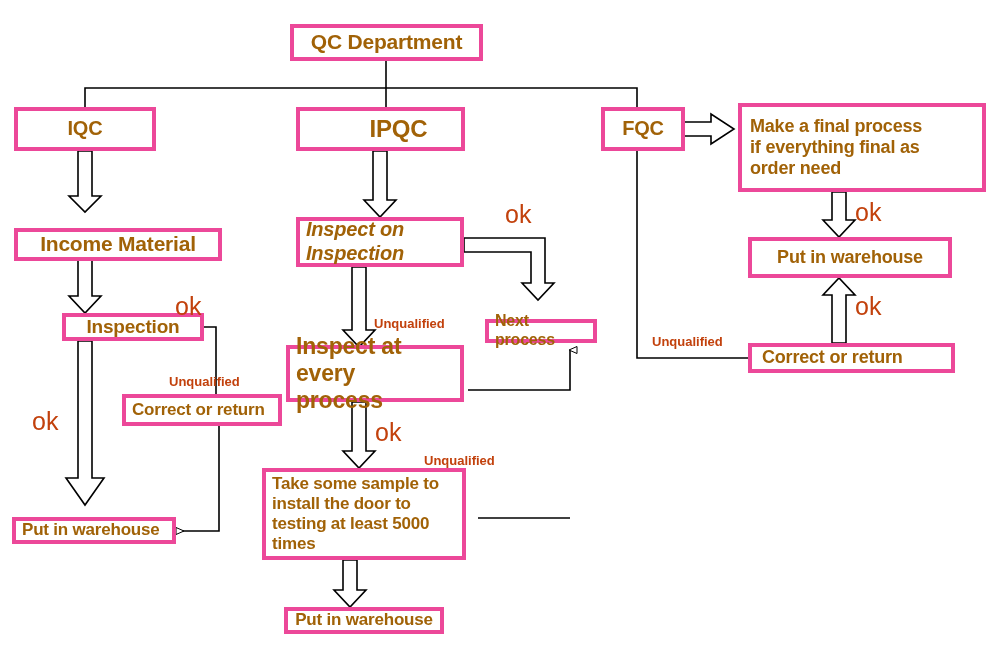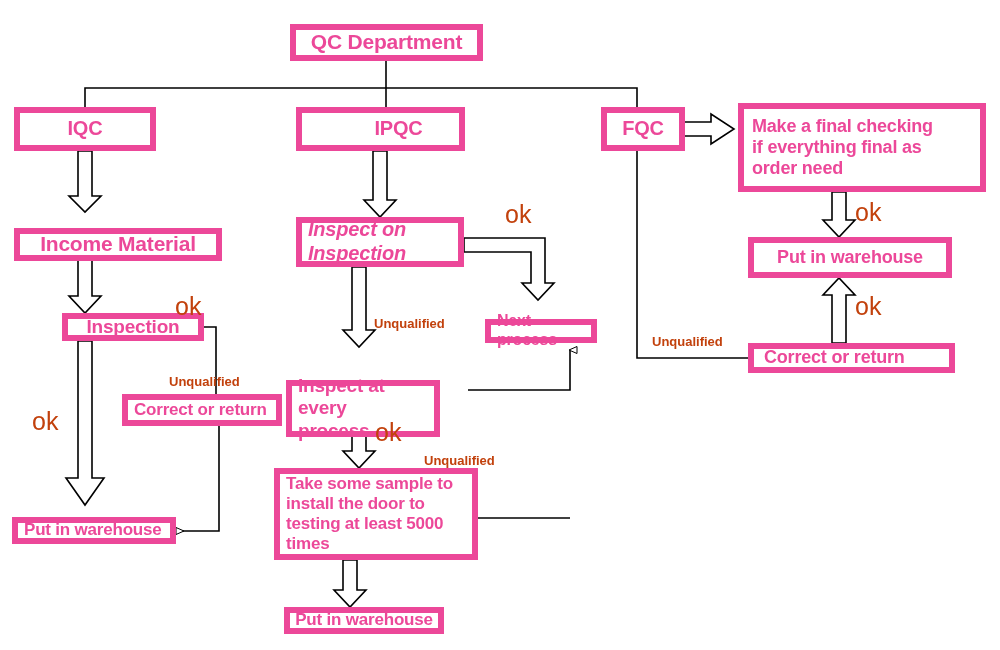--- a/index.html
+++ b/index.html
@@ -1,22 +1,22 @@
 <!DOCTYPE html>
 <html><head>
 <meta charset="utf-8">
 <style>
   html,body{margin:0;padding:0;background:#ffffff;}
   body{width:1000px;height:650px;overflow:hidden;
        font-family:"Liberation Sans", sans-serif;}
   #stage{position:relative;width:1000px;height:650px;background:#fff;}
   svg#wires{position:absolute;left:0;top:0;width:1000px;height:650px;}
   .node{position:absolute;box-sizing:border-box;background:#fff;
-        border:6px solid #ec4899;display:flex;align-items:center;
-        justify-content:center;font-weight:bold;color:#ec4899;
+        border:4px solid #ec4899;display:flex;align-items:center;
+        justify-content:center;font-weight:bold;color:#a16207;
         line-height:1.18;letter-spacing:-0.2px;}
   .node.left{justify-content:flex-start;text-align:left;padding-left:6px;}
   .node span{display:block;}
   .lbl{position:absolute;color:#c2410c;font-weight:bold;white-space:pre;}
   .lbl.ok{font-weight:400;font-size:25px;letter-spacing:0px;}
   .lbl.unq{font-weight:bold;font-size:13px;}
 </style>
 </head>
 <body>
 
@@ -76,21 +76,21 @@
   </svg>
 
   <div class="node" style="left:290px;top:24px;width:193px;height:37px;font-size:21px;">
     <span>QC Department</span>
   </div>
 
   <div class="node" style="left:14px;top:107px;width:142px;height:44px;font-size:20px;">
     <span>IQC</span>
   </div>
 
-  <div class="node" style="left:296px;top:107px;width:169px;height:44px;font-size:20px;padding-left:36px;">
+  <div class="node" style="left:296px;top:107px;width:169px;height:44px;font-size:24px;padding-left:36px;">
     <span>IPQC</span>
   </div>
 
   <div class="node" style="left:601px;top:107px;width:84px;height:44px;font-size:20px;">
     <span>FQC</span>
   </div>
 
   <div class="node" style="left:14px;top:228px;width:208px;height:33px;font-size:21px;">
     <span>Income Material</span>
   </div>
@@ -105,42 +105,42 @@
 
   <div class="node left" style="left:12px;top:517px;width:164px;height:27px;font-size:17px;">
     <span>Put in warehouse</span>
   </div>
 
   <div class="node left" style="left:296px;top:217px;width:168px;height:50px;font-size:20px;flex-direction:column;align-items:flex-start;justify-content:center;font-style:italic;">
     <span>Inspect on</span>
     <span>Inspection</span>
   </div>
 
-  <div class="node left" style="left:286px;top:345px;width:154px;height:57px;font-size:19px;flex-direction:column;align-items:flex-start;justify-content:center;margin-top:35px;">
+  <div class="node left" style="left:286px;top:345px;width:178px;height:57px;font-size:23px;flex-direction:column;align-items:flex-start;justify-content:center;">
     <span>Inspect at every</span>
     <span>process</span>
   </div>
 
   <div class="node left" style="left:485px;top:319px;width:112px;height:24px;font-size:16px;">
     <span>Next process</span>
   </div>
 
-  <div class="node left" style="left:274px;top:468px;width:204px;height:92px;font-size:17px;flex-direction:column;align-items:flex-start;justify-content:center;">
+  <div class="node left" style="left:262px;top:468px;width:204px;height:92px;font-size:17px;flex-direction:column;align-items:flex-start;justify-content:center;">
     <span>Take some sample to</span>
     <span>install the door to</span>
     <span>testing at least 5000</span>
     <span>times</span>
   </div>
 
   <div class="node" style="left:284px;top:607px;width:160px;height:27px;font-size:17px;">
     <span>Put in warehouse</span>
   </div>
 
   <div class="node left" style="left:738px;top:103px;width:248px;height:89px;font-size:18px;flex-direction:column;align-items:flex-start;justify-content:center;padding-left:8px;">
-    <span>Make a final checking</span>
+    <span>Make a final process</span>
     <span> if everything final as</span>
     <span>order need</span>
   </div>
 
   <div class="node" style="left:748px;top:237px;width:204px;height:41px;font-size:18px;">
     <span>Put in warehouse</span>
   </div>
 
   <div class="node left" style="left:748px;top:343px;width:207px;height:30px;font-size:18px;padding-left:10px;">
     <span>Correct or return</span>

